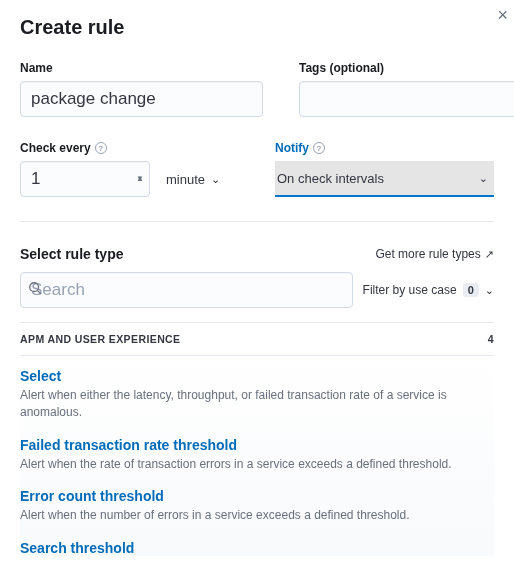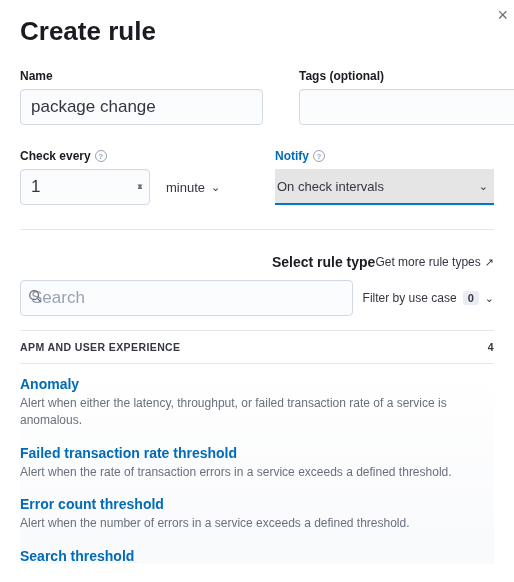--- a/index.html
+++ b/index.html
@@ -1,35 +1,35 @@
 <!DOCTYPE html>
 <html><head>
 <meta charset="utf-8">
 <style>
 * { box-sizing: border-box; margin: 0; padding: 0; }
 body { font-family: -apple-system, BlinkMacSystemFont, "Segoe UI", Helvetica, Arial, sans-serif; background: #fff; width: 514px; height: 582px; overflow: hidden; color: #1a1c21; }
 .flyout { padding: 16px 20px 0 20px; position: relative; }
 .close-x { position: absolute; top: 6px; right: 6px; color: #69707d; font-size: 18px; line-height: 1; cursor: pointer; }
-.title { font-size: 26px; font-weight: 700; margin-bottom: 22px; }
+.title { font-size: 20px; font-weight: 700; margin-bottom: 22px; }
 .row { display: flex; gap: 36px; margin-bottom: 24px; }
 .col { flex: 1; display: flex; flex-direction: column; }
 .label { font-size: 12px; font-weight: 600; color: #1a1c21; margin-bottom: 6px; display: flex; align-items: center; gap: 4px; }
 .label.notify-lbl span.txt { color: #006bb8; }
 .help-icon { display:inline-flex; width:12px; height:12px; border:1px solid #98a2b3; border-radius:50%; align-items:center; justify-content:center; font-size:8px; color:#98a2b3; }
 .input { height: 36px; background: #fbfcfd; border: 1px solid #d3dae6; border-radius: 4px; padding: 0 10px; font-size: 17px; color: #343741; box-shadow: inset 0 1px 1px rgba(0,0,0,0.03); }
 .input::placeholder { color: #98a2b3; }
 .check-row { display:flex; gap:10px; }
 .num-wrap { position:relative; width:130px; }
 .num-wrap .input { width:100%; padding-right:26px; }
 .stepper { position:absolute; right:6px; top:50%; transform:translateY(-50%); display:flex; flex-direction:column; line-height:0; color:#69707d; font-size:8px; }
 .unit-sel { display:flex; align-items:center; gap:6px; font-size:13px; color:#343741; padding:0 6px; height:36px; cursor:pointer; }
 .chev { font-size:11px; color:#343741; }
 .notify-sel { height:36px; display:flex; align-items:center; justify-content:space-between; border-bottom:2px solid #07c; padding:0 6px 0 2px; font-size:13px; color:#343741; cursor:pointer; background:#e5e5e5; }
 hr.divider { border:none; border-top:1px solid #e4e8ee; margin: 10px 0 24px; }
-.rt-head { display:flex; justify-content:flex-end; align-items:center; margin-bottom:10px; }
+.rt-head { display:flex; justify-content:space-between; align-items:center; margin-bottom:10px; }
 .rt-title { font-size:14px; font-weight:700; }
 .more-link { font-size:12px; color:#343741; display:flex; align-items:center; gap:4px; cursor:pointer; }
 .ext-icon { font-size:11px; }
 .search-row { display:flex; gap:10px; align-items:center; margin-bottom:14px; }
 .search-wrap { flex:1; position:relative; }
 .search-wrap .input { width:100%; }
 .mag { position:absolute; left:8px; top:50%; transform:translateY(-50%); color:#69707d; }
 .filter-sel { display:flex; align-items:center; gap:6px; font-size:12px; color:#343741; cursor:pointer; }
 .badge { background:#e9edf3; border-radius:3px; padding:1px 5px; font-size:11px; font-weight:600; color:#343741; }
 .cat-header { display:flex; justify-content:space-between; align-items:center; padding:10px 0; border-top:1px solid #e4e8ee; border-bottom:1px solid #e4e8ee; font-size:10.5px; font-weight:700; letter-spacing:0.4px; color:#343741; }
@@ -115,21 +115,21 @@
     </div>
   </div>
 
   <div class="cat-header">
     <span>APM AND USER EXPERIENCE</span>
     <span>4</span>
   </div>
 
   <div class="rule-list">
     <div class="rule-item">
-      <div class="rule-name">Anomaly</div>
+      <div class="rule-name">Select</div>
       <div class="rule-desc">Alert when either the latency, throughput, or failed transaction rate of a service is anomalous.</div>
     </div>
     <div class="rule-item">
       <div class="rule-name">Failed transaction rate threshold</div>
       <div class="rule-desc">Alert when the rate of transaction errors in a service exceeds a defined threshold.</div>
     </div>
     <div class="rule-item">
       <div class="rule-name">Error count threshold</div>
       <div class="rule-desc">Alert when the number of errors in a service exceeds a defined threshold.</div>
     </div>

